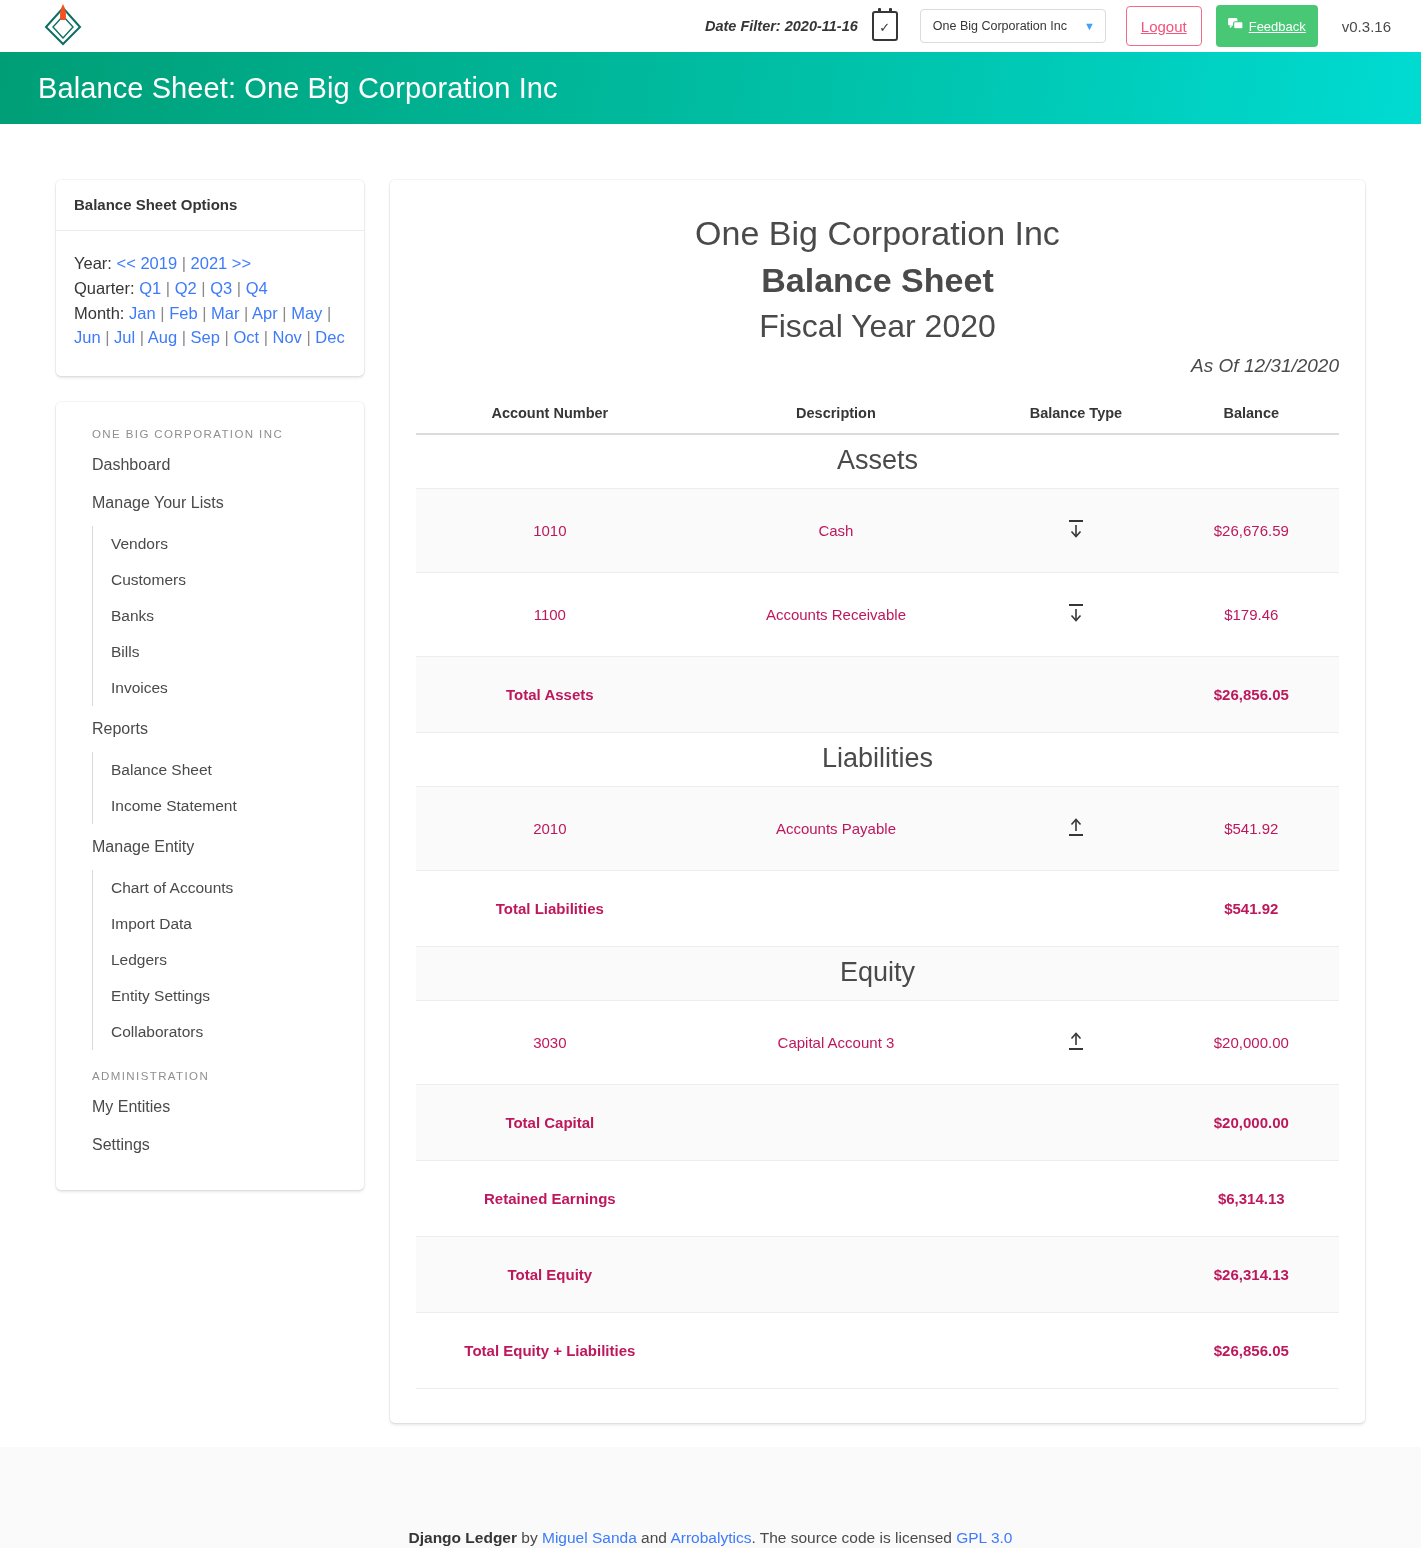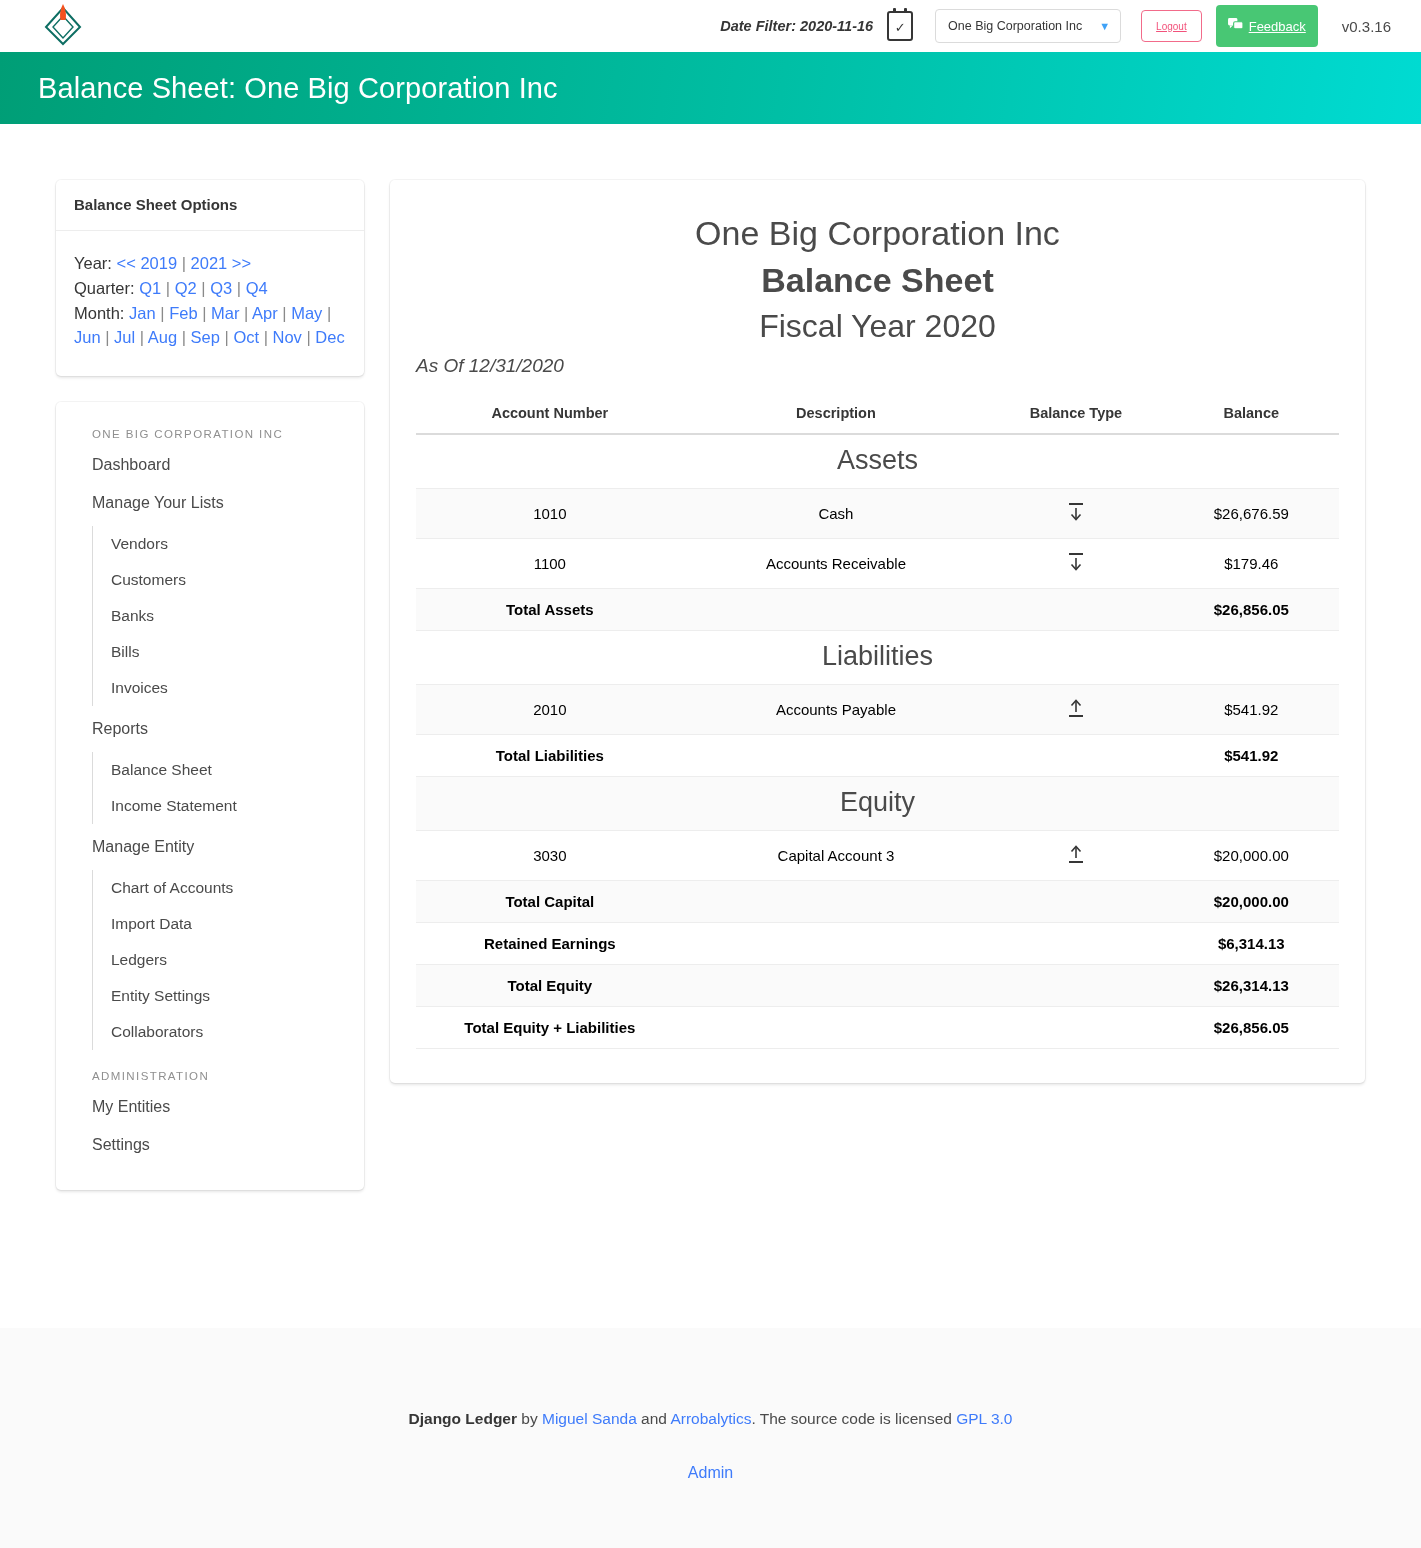--- a/index.html
+++ b/index.html
@@ -79,27 +79,27 @@
     cursor: pointer;
     margin-right: 20px;
   }
   .entity-select .caret {
     margin-left: auto;
     color: #3fa2f7;
     font-size: 11px;
     font-weight: bold;
   }
   .logout-btn {
-    height: 32px;
+    height: 40px;
     padding: 8px 14px;
     border: 1px solid #f26b8a;
     color: #f2527b;
     background: #fff;
     border-radius: 4px;
-    font-size: 10px;
+    font-size: 15px;
     display: flex; align-items: center;
     cursor: pointer;
     margin-right: 14px;
   }
   .feedback-btn {
     height: 42px;
     padding: 0 12px;
     background: #48c774;
     color: #fff;
     border-radius: 4px;
@@ -209,39 +209,39 @@
     margin: 0 0 8px 0;
   }
   .rpt-fy {
     text-align: center;
     font-size: 32px;
     font-weight: 300;
     color: #4a4a4a;
     margin: 0 0 10px 0;
   }
   .rpt-asof {
-    text-align: left;
+    text-align: right;
     font-size: 19px;
     font-style: italic;
     color: #4a4a4a;
     margin: 0 0 22px 0;
   }
 
   table.bs { width: 100%; border-collapse: collapse; table-layout: fixed; }
   table.bs th {
     font-size: 14.5px;
     font-weight: bold;
     color: #363636;
     padding: 6px 8px 12px 8px;
     border-bottom: 2px solid #dbdbdb;
   }
   table.bs td {
     font-size: 15px;
-    color: #000000;
-    padding: 12px 8px;
+    color: #be185d;
+    padding: 29px 8px;
     border-bottom: 1px solid #ededed;
     text-align: center;
   }
   col.c-acct { width: 29%; }
   col.c-desc { width: 33%; }
   col.c-type { width: 19%; }
   col.c-bal  { width: 19%; }
 
   tr.rowlight td { background: #fafafa; }
   tr.section td {

